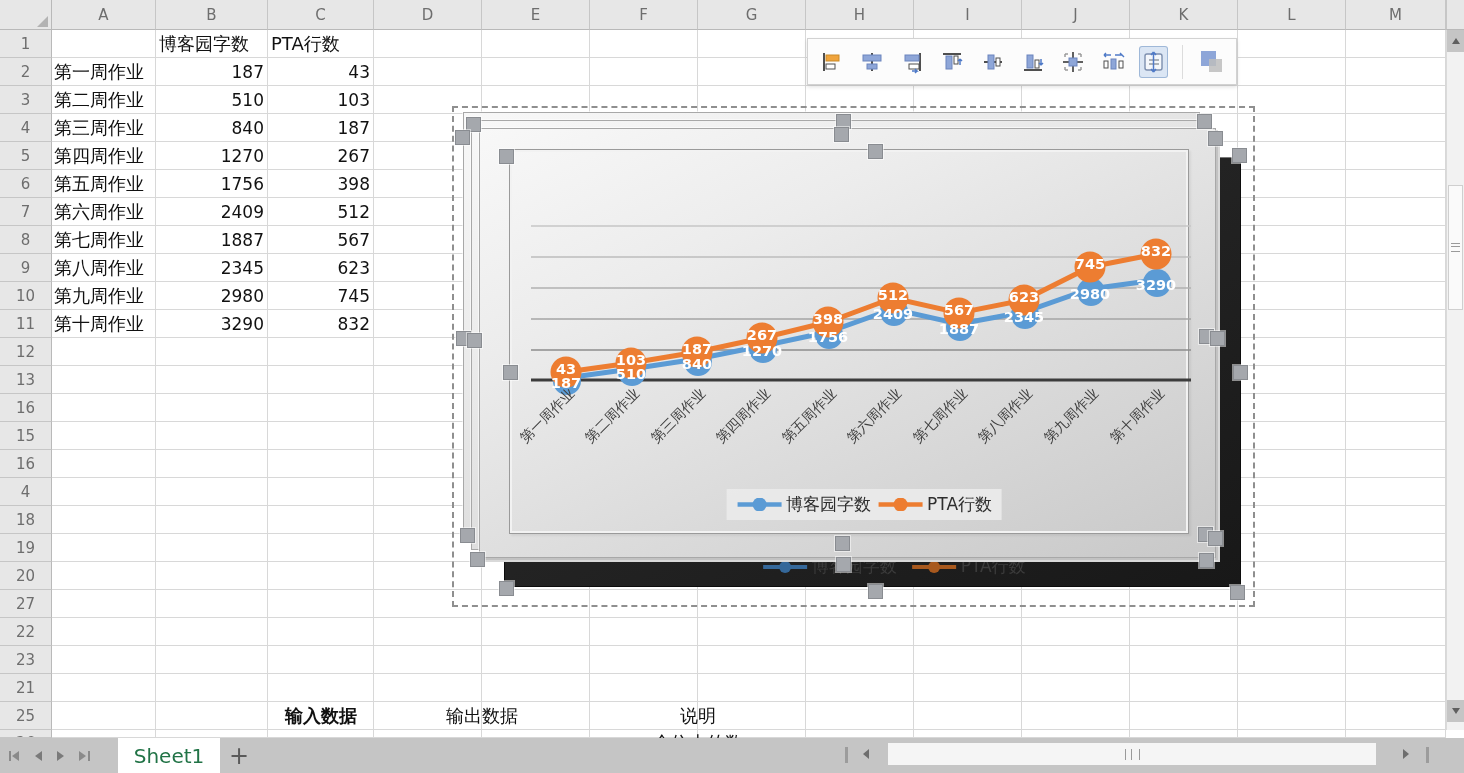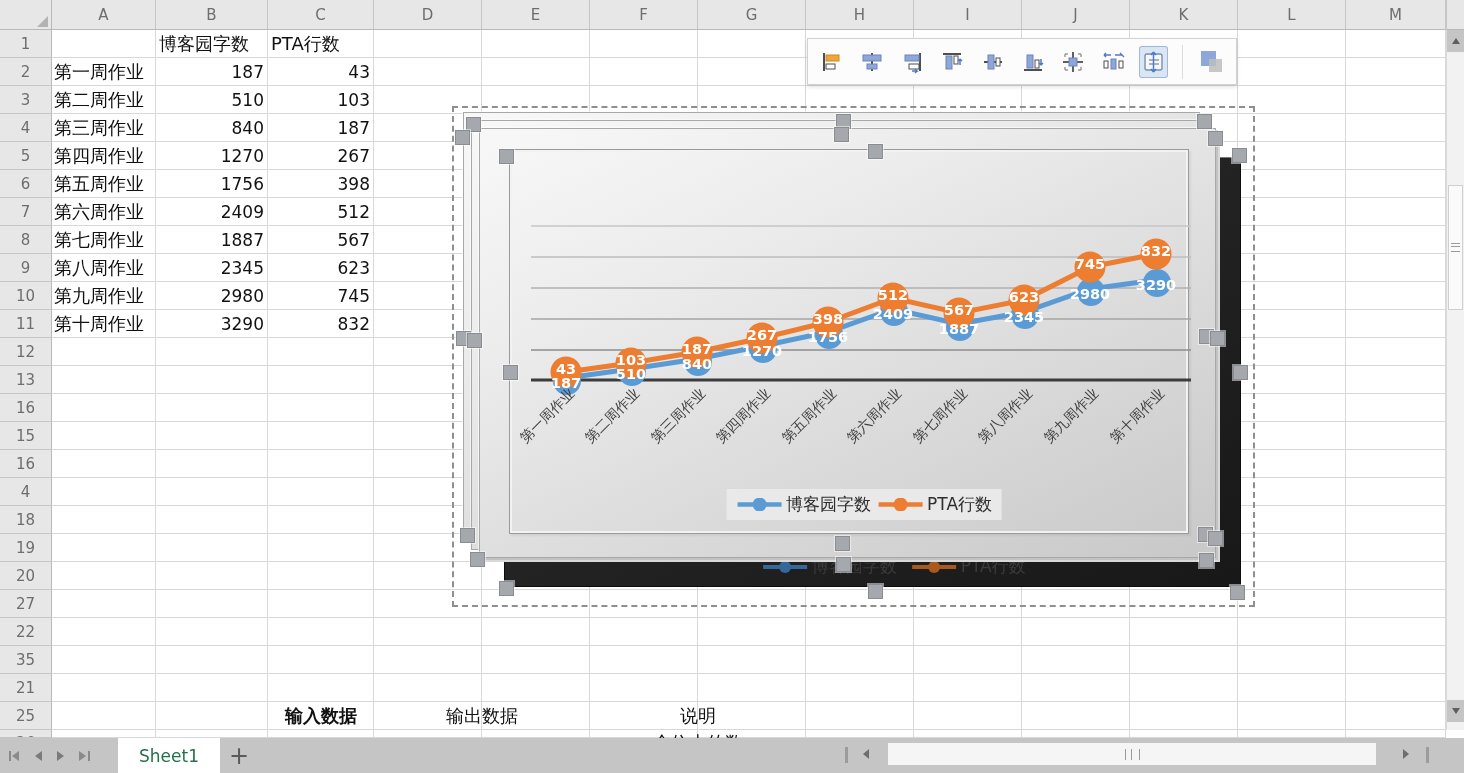--- a/index.html
+++ b/index.html
@@ -44,21 +44,21 @@
   
   .vsb{left:1446px;top:30px;width:18px;height:700px;background:#f2f2f2;border-left:1px solid #dadada;box-sizing:border-box;}
   .vsb-btn{position:absolute;left:0;width:18px;height:22px;background:#c5c5c5;display:flex;align-items:center;justify-content:center;}
   .vsb-thumb{position:absolute;left:1px;width:15px;background:#fafafa;border:1px solid #cicfcf;border:1px solid #cfcfcf;box-sizing:border-box;
              display:flex;align-items:center;justify-content:center;}
   .grip-h{width:9px;height:7px;border-top:1px solid #9a9a9a;border-bottom:1px solid #9a9a9a;background:linear-gradient(#fafafa 2px,#9a9a9a 2px,#9a9a9a 3px,#fafafa 3px);}
   .hdr-cap{left:1446px;top:0;width:18px;height:30px;background:#e7e7e7;border-bottom:1px solid #b9b9b9;border-left:1px solid #c6c6c6;box-sizing:border-box;}
   .tabbar{left:0;top:738px;width:1464px;height:35px;background:#c5c5c5;}
   .navbtns{position:absolute;left:8px;top:0;height:35px;display:flex;align-items:center;gap:13px;}
   .sheet-tab{position:absolute;left:118px;top:0;width:102px;height:35px;background:#fff;display:flex;align-items:center;justify-content:center;
-             color:#217346;font-size:17px;}
+             color:#217346;font-size:20px;}
   .add-sheet{position:absolute;left:224px;top:0;width:30px;height:35px;display:flex;align-items:center;justify-content:center;
              color:#5a5a5a;font-size:24px;font-weight:400;}
   .hsb-thumb{position:absolute;left:888px;top:5px;width:488px;height:22px;background:#f5f5f5;display:flex;align-items:center;justify-content:center;}
   .grip-v{width:13px;height:11px;border-left:1px solid #9a9a9a;border-right:1px solid #9a9a9a;
           background:linear-gradient(90deg,#f5f5f5 5px,#9a9a9a 5px,#9a9a9a 6px,#f5f5f5 6px);}
   .split{position:absolute;top:9px;width:3px;height:16px;background:#9c9c9c;}
   .hsb-arrow{position:absolute;top:6px;width:20px;height:20px;display:flex;align-items:center;justify-content:center;}
   svg{display:block;}
   text.dlabel{font-family:"DejaVu Sans","Liberation Sans",sans-serif;font-size:14.5px;font-weight:bold;fill:#fff;text-anchor:middle;}
 </style>
@@ -385,21 +385,21 @@
       <div class="abs cell" style="left:374px;top:618px;width:108px;height:28px;"></div>
       <div class="abs cell" style="left:482px;top:618px;width:108px;height:28px;"></div>
       <div class="abs cell" style="left:590px;top:618px;width:108px;height:28px;"></div>
       <div class="abs cell" style="left:698px;top:618px;width:108px;height:28px;"></div>
       <div class="abs cell" style="left:806px;top:618px;width:108px;height:28px;"></div>
       <div class="abs cell" style="left:914px;top:618px;width:108px;height:28px;"></div>
       <div class="abs cell" style="left:1022px;top:618px;width:108px;height:28px;"></div>
       <div class="abs cell" style="left:1130px;top:618px;width:108px;height:28px;"></div>
       <div class="abs cell" style="left:1238px;top:618px;width:108px;height:28px;"></div>
       <div class="abs cell" style="left:1346px;top:618px;width:100px;height:28px;"></div>
-      <div class="abs rowhdr" style="top:646px;height:28px;align-items:flex-start;line-height:28px;">35</div>
+      <div class="abs rowhdr" style="top:646px;height:28px;align-items:flex-start;line-height:28px;">23</div>
       <div class="abs cell" style="left:52px;top:646px;width:104px;height:28px;"></div>
       <div class="abs cell" style="left:156px;top:646px;width:112px;height:28px;"></div>
       <div class="abs cell" style="left:268px;top:646px;width:106px;height:28px;"></div>
       <div class="abs cell" style="left:374px;top:646px;width:108px;height:28px;"></div>
       <div class="abs cell" style="left:482px;top:646px;width:108px;height:28px;"></div>
       <div class="abs cell" style="left:590px;top:646px;width:108px;height:28px;"></div>
       <div class="abs cell" style="left:698px;top:646px;width:108px;height:28px;"></div>
       <div class="abs cell" style="left:806px;top:646px;width:108px;height:28px;"></div>
       <div class="abs cell" style="left:914px;top:646px;width:108px;height:28px;"></div>
       <div class="abs cell" style="left:1022px;top:646px;width:108px;height:28px;"></div>

